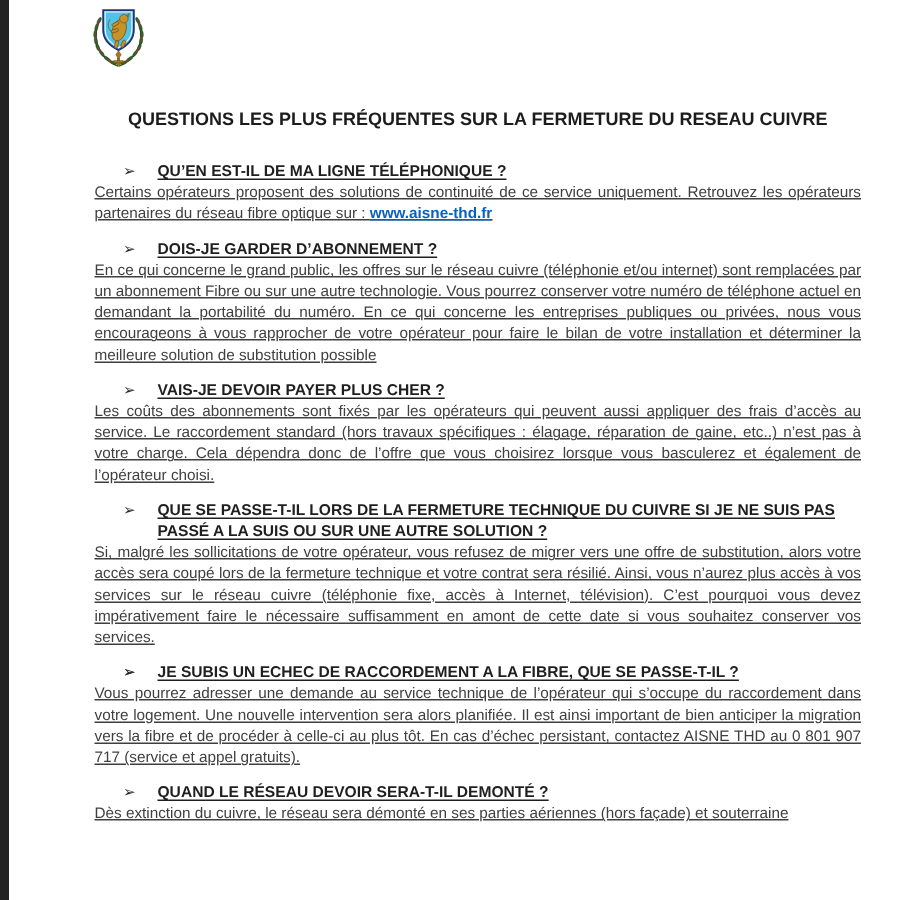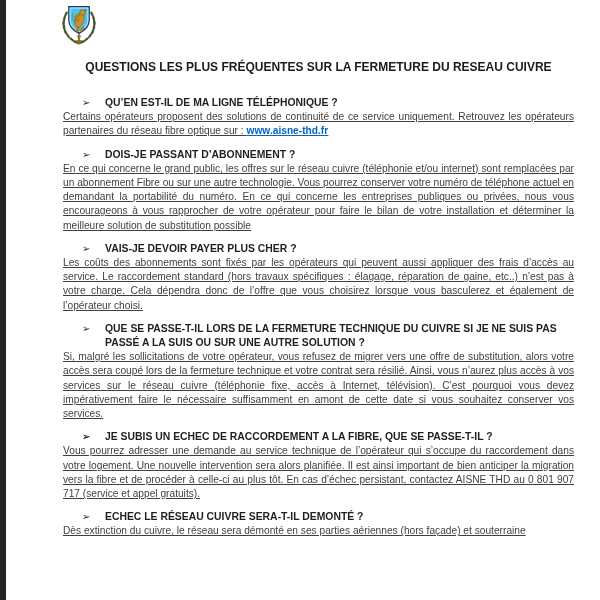--- a/index.html
+++ b/index.html
@@ -5,33 +5,33 @@
   html,body{margin:0;padding:0;}
   body{
     width:600px;height:600px;background:#ffffff;overflow:hidden;position:relative;
     font-family:"Liberation Sans", sans-serif;
     -webkit-font-smoothing:antialiased;
   }
   .edge-bar{position:absolute;left:0;top:0;width:6px;height:600px;background:#232323;}
   .logo{position:absolute;left:59px;top:2px;width:40px;height:45px;}
   .content{position:absolute;left:63px;top:60px;width:511px;}
   .doc-title{
-    margin:0;text-align:center;font-weight:bold;font-size:12px;line-height:15px;
+    margin:12px;text-align:center;font-weight:bold;font-size:12px;line-height:15px;
     color:#1c1c1c;
   }
   .faq-section .q{
     position:relative;margin:9px 0 0 0;padding-left:42px;
     font-weight:bold;font-size:10.4px;line-height:14.2px;color:#1f1f1f;text-align:left;
   }
   .faq-section:first-of-type .q{margin-top:21px;}
   .q .bullet{
     position:absolute;left:19px;top:0;font-weight:normal;font-size:10px;color:#2a2a2a;
     text-decoration:none;
   }
-  .q .qtext{text-underline-offset:2px;}
+  .q .qtext{text-decoration:underline;text-underline-offset:2px;}
   .a{
     margin:0;font-size:10.2px;line-height:14.2px;color:#3f3f3f;text-align:justify;
     text-justify:inter-word;
     text-decoration:underline;
   }
   .link{color:#0563c1;font-weight:bold;text-decoration:underline;cursor:pointer;}
 </style>
 </head>
 <body>
 
@@ -97,21 +97,21 @@
 
 <div class="content">
   <h1 class="doc-title">QUESTIONS LES PLUS FRÉQUENTES SUR LA FERMETURE DU RESEAU CUIVRE</h1>
 
   <section class="faq-section">
     <h2 class="q"><span class="bullet">➢</span><span class="qtext">QU’EN EST-IL DE MA LIGNE TÉLÉPHONIQUE ?</span></h2>
     <p class="a"><span>Certains opérateurs proposent des solutions de continuité de ce service uniquement. Retrouvez les opérateurs partenaires du réseau fibre optique sur : </span><a class="link">www.aisne-thd.fr</a></p>
   </section>
 
   <section class="faq-section">
-    <h2 class="q"><span class="bullet">➢</span><span class="qtext">DOIS-JE PASSANT D’ABONNEMENT ?</span></h2>
+    <h2 class="q"><span class="bullet">➢</span><span class="qtext">DOIS-JE GARDER D’ABONNEMENT ?</span></h2>
     <p class="a">En ce qui concerne le grand public, les offres sur le réseau cuivre (téléphonie et/ou internet) sont remplacées par un abonnement Fibre ou sur une autre technologie. Vous pourrez conserver votre numéro de téléphone actuel en demandant la portabilité du numéro. En ce qui concerne les entreprises publiques ou privées, nous vous encourageons à vous rapprocher de votre opérateur pour faire le bilan de votre installation et déterminer la meilleure solution de substitution possible</p>
   </section>
 
   <section class="faq-section">
     <h2 class="q"><span class="bullet">➢</span><span class="qtext">VAIS-JE DEVOIR PAYER PLUS CHER ?</span></h2>
     <p class="a">Les coûts des abonnements sont fixés par les opérateurs qui peuvent aussi appliquer des frais d’accès au service. Le raccordement standard (hors travaux spécifiques : élagage, réparation de gaine, etc..) n’est pas à votre charge. Cela dépendra donc de l’offre que vous choisirez lorsque vous basculerez et également de l’opérateur choisi.</p>
   </section>
 
   <section class="faq-section">
     <h2 class="q"><span class="bullet">➢</span><span class="qtext">QUE SE PASSE-T-IL LORS DE LA FERMETURE TECHNIQUE DU CUIVRE SI JE NE SUIS PAS PASSÉ A LA SUIS OU SUR UNE AUTRE SOLUTION ?</span></h2>
@@ -121,16 +121,16 @@
   <section class="faq-section">
     <h2 class="q"><span class="bullet">➢</span></h2>
   </section>
 
   <section class="faq-section">
     <h2 class="q"><span class="bullet">➢</span><span class="qtext">JE SUBIS UN ECHEC DE RACCORDEMENT A LA FIBRE, QUE SE PASSE-T-IL ?</span></h2>
     <p class="a">Vous pourrez adresser une demande au service technique de l’opérateur qui s’occupe du raccordement dans votre logement. Une nouvelle intervention sera alors planifiée. Il est ainsi important de bien anticiper la migration vers la fibre et de procéder à celle-ci au plus tôt. En cas d’échec persistant, contactez AISNE THD au 0 801 907 717 (service et appel gratuits).</p>
   </section>
 
   <section class="faq-section">
-    <h2 class="q"><span class="bullet">➢</span><span class="qtext">ECHEC LE RÉSEAU CUIVRE SERA-T-IL DEMONTÉ ?</span></h2>
+    <h2 class="q"><span class="bullet">➢</span><span class="qtext">QUAND LE RÉSEAU DEVOIR SERA-T-IL DEMONTÉ ?</span></h2>
     <p class="a">Dès extinction du cuivre, le réseau sera démonté en ses parties aériennes (hors façade) et souterraine</p>
   </section>
 </div>
 
 </body></html>

